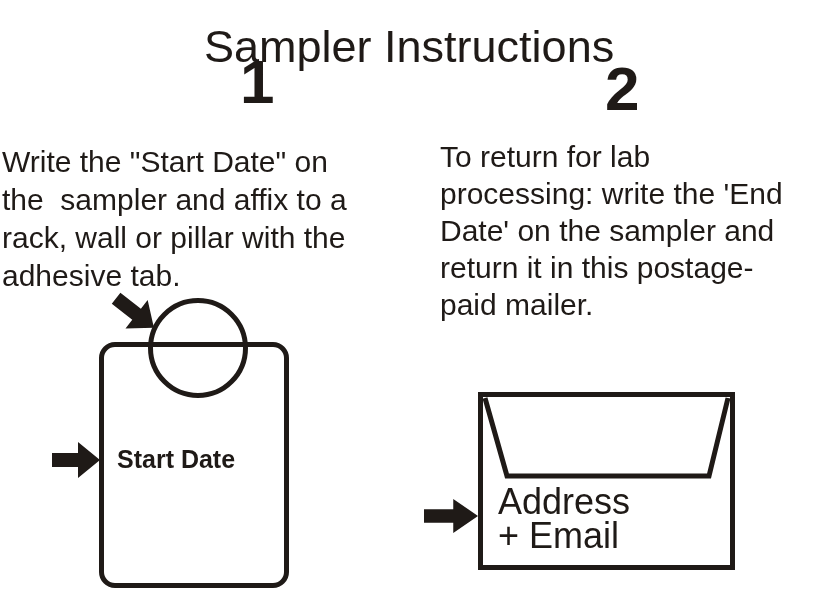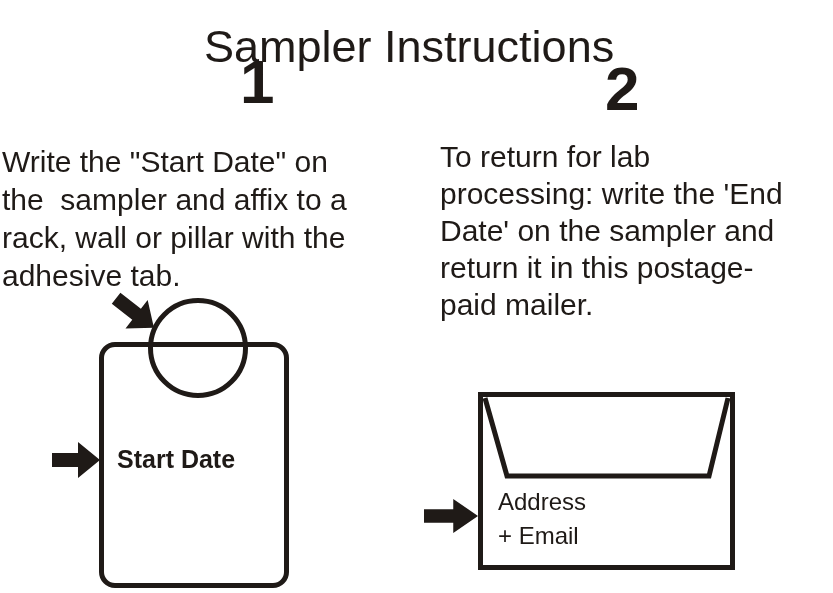--- a/index.html
+++ b/index.html
@@ -44,21 +44,21 @@
 
   
   .envelope {
     position:absolute; left:478px; top:392px; width:257px; height:178px;
     box-sizing:border-box; border:5px solid var(--ink);
     background:transparent;
   }
   .flap { position:absolute; left:478px; top:392px; }
   .env-label {
     position:absolute; left:498px; top:485px;
-    font-size:24px; line-height:34px; white-space:pre-wrap;
+    font-size:36px; line-height:34px; white-space:pre-wrap;
   }
 
   .arrow { position:absolute; }
   .arrow svg, .flap svg { display:block; }
   .arrow-diag { left:110px; top:293px; transform:rotate(38deg); transform-origin:50% 50%; }
   .arrow-card { left:52px;  top:440px; }
   .arrow-env  { left:424px; top:497px; }
 </style>
 </head>
 <body>

